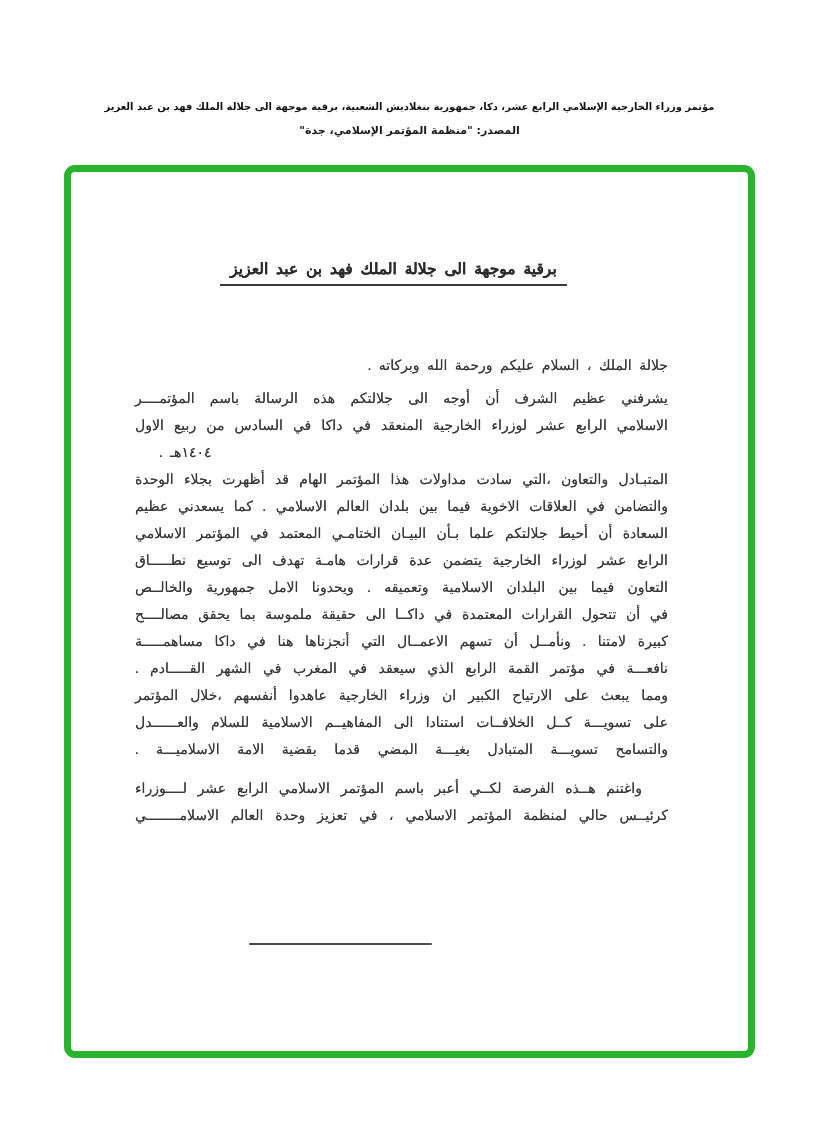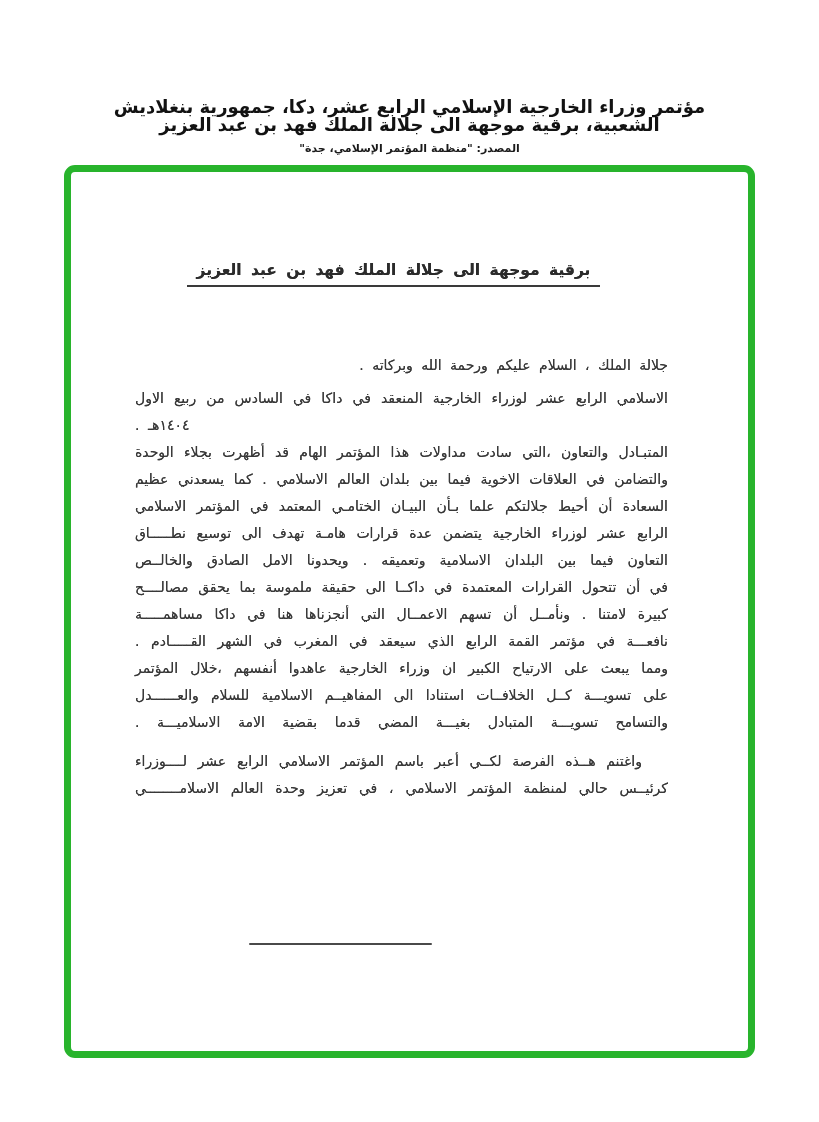--- a/index.html
+++ b/index.html
@@ -6,55 +6,55 @@
   body{
     width:819px;height:1122px;position:relative;background:#ffffff;
     font-family:"DejaVu Sans",sans-serif;overflow:hidden;
   }
   
   .page-header{
     position:absolute;top:98px;left:50%;transform:translateX(-50%);
     width:660px;text-align:center;direction:rtl;color:#121212;
   }
   .page-header .caption{
-    font-size:18px;font-weight:bold;line-height:18px;letter-spacing:0;
+    font-size:10px;font-weight:bold;line-height:18px;letter-spacing:0;
   }
   .page-header .source{
     font-size:11px;font-weight:bold;margin-top:8px;color:#1a1a1a;
   }
   
   .green-box{
     position:absolute;left:64px;top:165px;width:691px;height:893px;
     box-sizing:border-box;border:7px solid #28b42c;border-radius:11px;
     background:transparent;
   }
   
   .doc{
     position:absolute;left:71px;top:172px;width:677px;height:721px;
-    direction:rtl;color:#383838;
+    direction:rtl;color:#383838;font-family:Liberation Serif, serif;
   }
   .title-block{
     position:absolute;top:88px;left:64px;width:533px;text-align:center;
     transform:translateX(-8px); 
   }
   .title-line{
     display:inline-block;font-size:15.5px;font-weight:bold;color:#2b2b2b;
     border-bottom:2px solid #3a3a3a;padding:0 10px 6px 10px;margin-bottom:7px;
     text-shadow:0 0 .5px #444;word-spacing:4px;white-space:nowrap;
   }
   .doc-body{
     position:absolute;top:180px;right:80px;width:533px;
     font-size:14px;line-height:27px;
   }
   .doc-line{
     text-align:justify;text-align-last:justify;word-spacing:4px;
     text-shadow:0 0 .6px #5a5a5a;white-space:normal;
   }
   .doc-line.align-right{text-align:right;text-align-last:right;}
-  .doc-line.align-left{text-align:center;text-align-last:left;}
+  .doc-line.align-left{text-align:center;text-align-last:left;margin-left:24px;}
   .doc-line.indent{padding-right:26px;}
   .greeting{margin-bottom:6px;}
   .para{margin:0;}
   .para+.para{margin-top:0;}
   .para.p1{margin-top:6px;}
   .para.p3{margin-top:12px;}
   .sig-line{
     position:absolute;top:771px;left:178px;width:183px;height:2px;
     background:#4a4a4a;border-radius:1px;
   }
@@ -73,29 +73,30 @@
 
   <div class="title-block">
     <div>
       <span class="title-line">برقية موجهة الى جلالة الملك فهد بن عبد العزيز</span>
     </div>
   </div>
 
   <div class="doc-body">
     <div class="doc-line align-right greeting">جلالة الملك ، السلام عليكم ورحمة الله وبركاته .</div>
     <div class="para p1">
+        <div class="doc-line align-justify">يشرفني عظيم الشرف أن أوجه الى جلالتكم هذه الرسالة باسم المؤتمــــر</div>
         <div class="doc-line align-justify">الاسلامي الرابع عشر لوزراء الخارجية المنعقد في داكا في السادس من ربيع الاول</div>
         <div class="doc-line align-left">١٤٠٤هـ .</div>
       </div>
     <div class="para p2">
         <div class="doc-line align-justify">المتبـادل والتعاون ،التي سادت مداولات هذا المؤتمر الهام قد أظهرت بجلاء الوحدة</div>
         <div class="doc-line align-justify">والتضامن في العلاقات الاخوية فيما بين بلدان العالم الاسلامي . كما يسعدني عظيم</div>
         <div class="doc-line align-justify">السعادة أن أحيط جلالتكم علما بـأن البيـان الختامـي المعتمد في المؤتمر الاسلامي</div>
         <div class="doc-line align-justify">الرابع عشر لوزراء الخارجية يتضمن عدة قرارات هامـة تهدف الى توسيع نطـــــاق</div>
-        <div class="doc-line align-justify">التعاون فيما بين البلدان الاسلامية وتعميقه . ويحدونا الامل الصادق والخالــص</div>
+        <div class="doc-line align-justify">التعاون فيما بين البلدان الاسلامية وتعميقه . ويحدونا الامل جمهورية والخالــص</div>
         <div class="doc-line align-justify">في أن تتحول القرارات المعتمدة في داكــا الى حقيقة ملموسة بما يحقق مصالــــح</div>
         <div class="doc-line align-justify">كبيرة لامتنا . ونأمــل أن تسهم الاعمــال التي أنجزناها هنا في داكا مساهمـــــة</div>
         <div class="doc-line align-justify">نافعـــة في مؤتمر القمة الرابع الذي سيعقد في المغرب في الشهر القـــــادم .</div>
         <div class="doc-line align-justify">ومما يبعث على الارتياح الكبير ان وزراء الخارجية عاهدوا أنفسهم ،خلال المؤتمر</div>
         <div class="doc-line align-justify">على تسويـــة كــل الخلافــات استنادا الى المفاهيــم الاسلامية للسلام والعــــــدل</div>
         <div class="doc-line align-justify">والتسامح تسويـــة المتبادل بغيـــة المضي قدما بقضية الامة الاسلاميـــة .</div>
       </div>
     <div class="para p3">
         <div class="doc-line align-justify indent">واغتنم هــذه الفرصة لكــي أعبر باسم المؤتمر الاسلامي الرابع عشر لــــوزراء</div>
         <div class="doc-line align-justify">كرئيــس حالي لمنظمة المؤتمر الاسلامي ، في تعزيز وحدة العالم الاسلامــــــــي</div>

